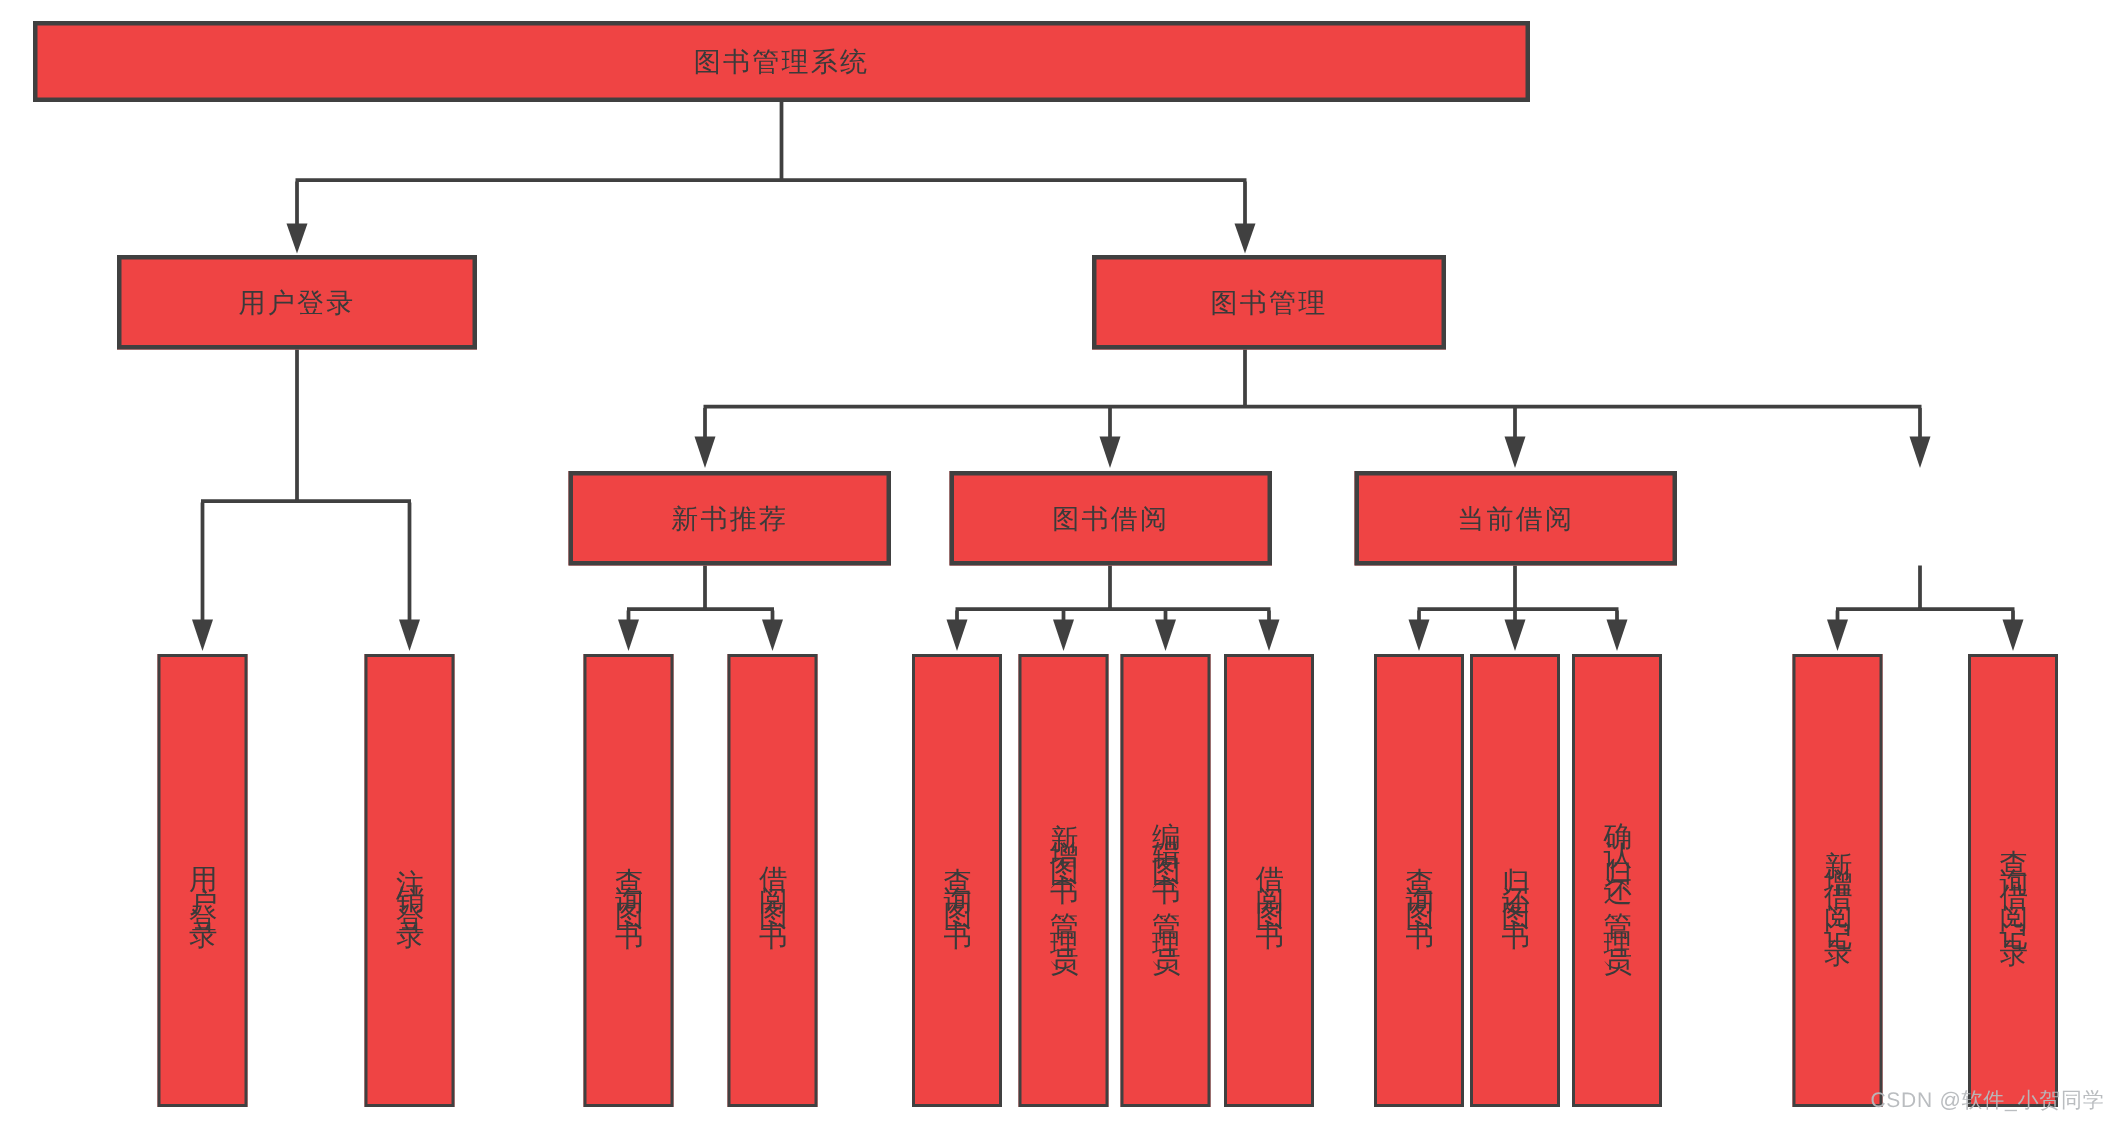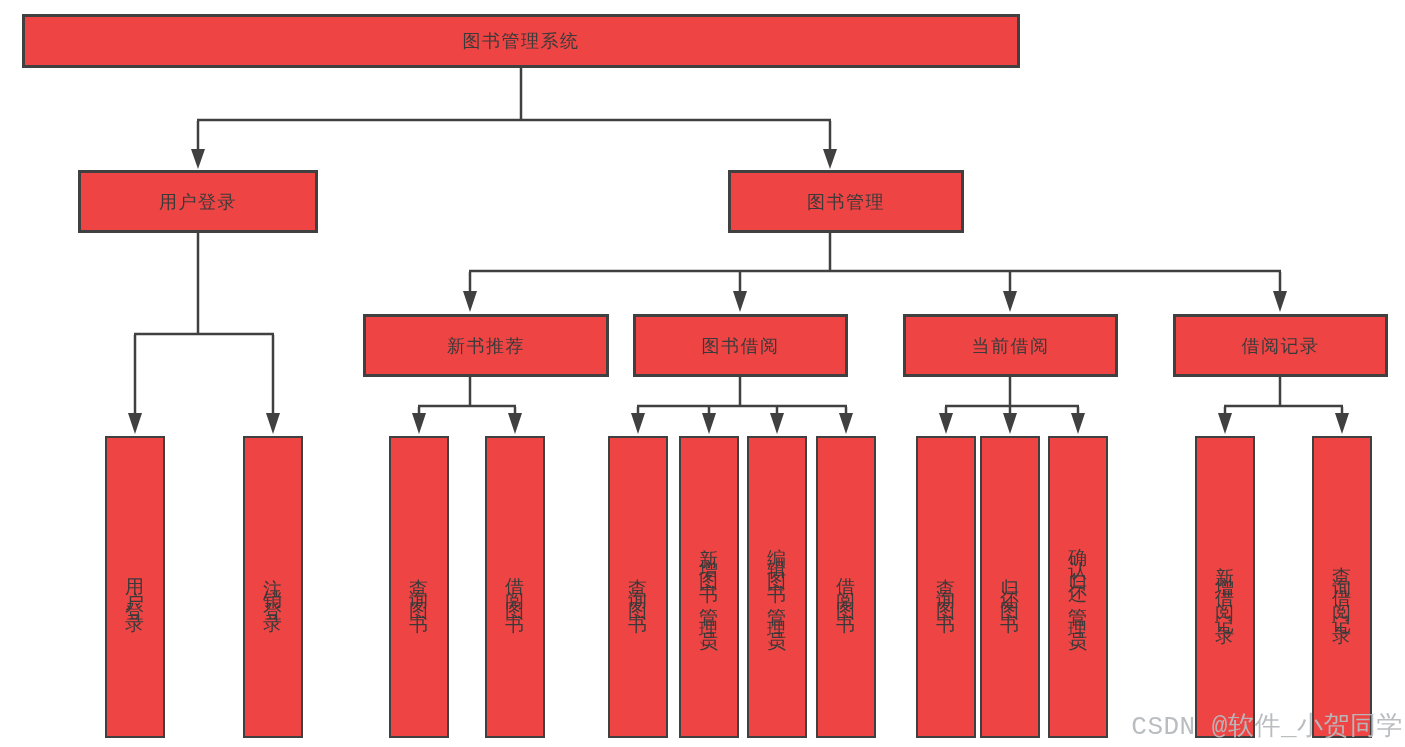--- a/index.html
+++ b/index.html
@@ -43,41 +43,40 @@
     text-orientation: mixed;
     font-size: 19px;
     line-height: 1;
     letter-spacing: 12px;
     white-space: nowrap;
   }
   
   .n-root   { left: 22px;   top: 14px;  width: 998px; height: 54px; }
   .n-b0     { left: 78px;   top: 170px; width: 240px; height: 63px; }
   .n-b1     { left: 728px;  top: 170px; width: 236px; height: 63px; }
-  .n-g0     { left: 363px;  top: 314px; width: 246px; height: 63px; }
+  .n-g0     { left: 379px;  top: 314px; width: 215px; height: 63px; }
   .n-g1     { left: 633px;  top: 314px; width: 215px; height: 63px; }
   .n-g2     { left: 903px;  top: 314px; width: 215px; height: 63px; }
   .n-g3     { left: 1173px; top: 314px; width: 215px; height: 63px; }
   .leaf     { top: 436px; width: 60px; height: 302px; }
   .n-a0 { left: 105px; }  .n-a1 { left: 243px; }
   .n-c00 { left: 389px; } .n-c01 { left: 485px; }
   .n-c10 { left: 608px; } .n-c11 { left: 679px; } .n-c12 { left: 747px; } .n-c13 { left: 816px; }
   .n-c20 { left: 916px; } .n-c21 { left: 980px; } .n-c22 { left: 1048px; }
   .n-c30 { left: 1195px; } .n-c31 { left: 1312px; }
   #watermark {
     position: absolute;
     right: 2px;
     bottom: 4px;
     z-index: 2;
     color: #b7babd;
-    font-size: 26px;
+    font-size: 14px;
     letter-spacing: 0.5px;
     opacity: 0.95;
     white-space: nowrap;
-    font-family: Liberation Mono, monospace;
   }
 </style>
 </head>
 <body>
 
 <div id="canvas">
 
   <svg id="connectors" width="1405" height="747" viewBox="0 0 1405 747">
     <g stroke="#404040" stroke-width="2.5" fill="none">
 
@@ -119,21 +118,20 @@
   </svg>
 
   <div class="box n-root">图书管理系统</div>
 
   <div class="box n-b0">用户登录</div>
   <div class="box n-b1">图书管理</div>
 
   <div class="box n-g0">新书推荐</div>
   <div class="box n-g2">当前借阅</div>
   <div class="box n-g1">图书借阅</div>
-  <div class="box n-g3">借阅记录</div>
 
   <div class="box leaf n-a0">
     <span class="vtext">用户登录</span>
   </div>
   <div class="box leaf n-a1">
     <span class="vtext">注销登录</span>
   </div>
 
   <div class="box leaf n-c00">
     <span class="vtext">查询图书</span>

